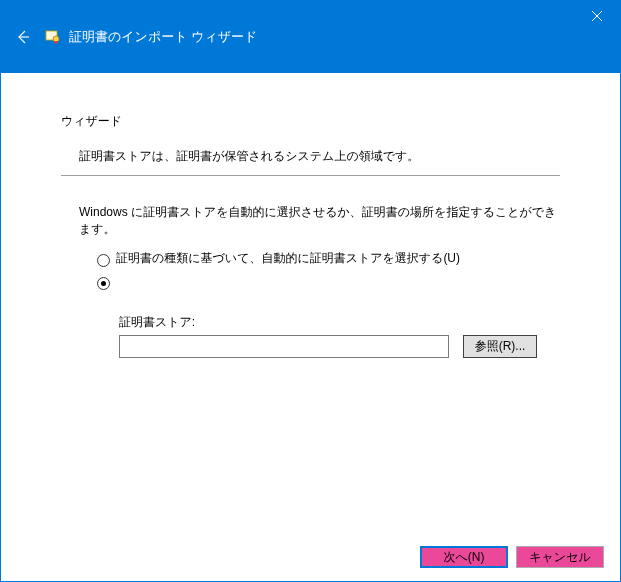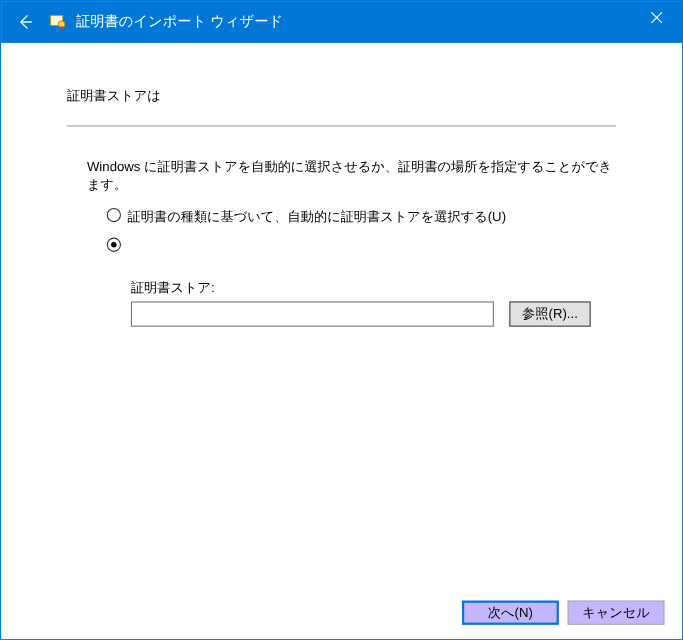--- a/index.html
+++ b/index.html
@@ -14,21 +14,21 @@
     height: 582px;
     background: #ffffff;
     box-sizing: border-box;
     display: flex;
     flex-direction: column;
     position: relative;
     border: 1px solid #0078d7;
     margin: 0;
   }
   .titlebar {
-    height: 38px;
+    height: 72px;
     background: #0078d7;
     color: #ffffff;
     display: flex;
     align-items: center;
     position: relative;
   }
   .back-btn {
     width: 44px;
     height: 54px;
     display: flex;
@@ -82,21 +82,21 @@
   .help-text {
     font-size: 12px;
     padding-left: 18px;
     margin-bottom: 12px;
   }
   .radio-group {
     padding-left: 36px;
   }
   .radio-row {
     display: flex;
-    align-items: flex-start;
+    align-items: flex-end;
     gap: 6px;
     margin-bottom: 10px;
     font-size: 12px;
   }
   .radio {
     width: 13px;
     height: 13px;
     border: 1px solid #333333;
     border-radius: 50%;
     display: inline-flex;
@@ -152,21 +152,21 @@
     align-items: center;
     justify-content: flex-end;
     gap: 8px;
     padding-right: 16px;
     box-sizing: border-box;
   }
   .footer-btn {
     height: 22px;
     width: 88px;
     border: 1px solid #adadad;
-    background: #c4b5fd;
+    background: #ec4899;
     font-size: 12px;
     display: flex;
     align-items: center;
     justify-content: center;
     box-sizing: border-box;
   }
   .footer-btn.primary {
     border: 2px solid #0078d7;
   }
 </style>
@@ -194,21 +194,22 @@
     </div>
     <div class="close-btn">
       <svg width="10" height="10" viewBox="0 0 10 10">
         <line x1="0" y1="0" x2="10" y2="10" stroke="#ffffff" stroke-width="1"></line>
         <line x1="10" y1="0" x2="0" y2="10" stroke="#ffffff" stroke-width="1"></line>
       </svg>
     </div>
   </div>
 
   <div class="content">
-    <div class="section-title">証明書ストアは</div>
+    <div class="section-title">ウィザード</div>
+    <div class="section-desc">証明書ストアは、証明書が保管されるシステム上の領域です。</div>
     <hr class="divider">
     <div class="help-text">Windows に証明書ストアを自動的に選択させるか、証明書の場所を指定することができます。</div>
 
     <div class="radio-group">
       <div class="radio-row">
         <span class="radio"></span>
         <span>証明書の種類に基づいて、自動的に証明書ストアを選択する(U)</span>
       </div>
       <div class="radio-row">
         <span class="radio checked"></span>

